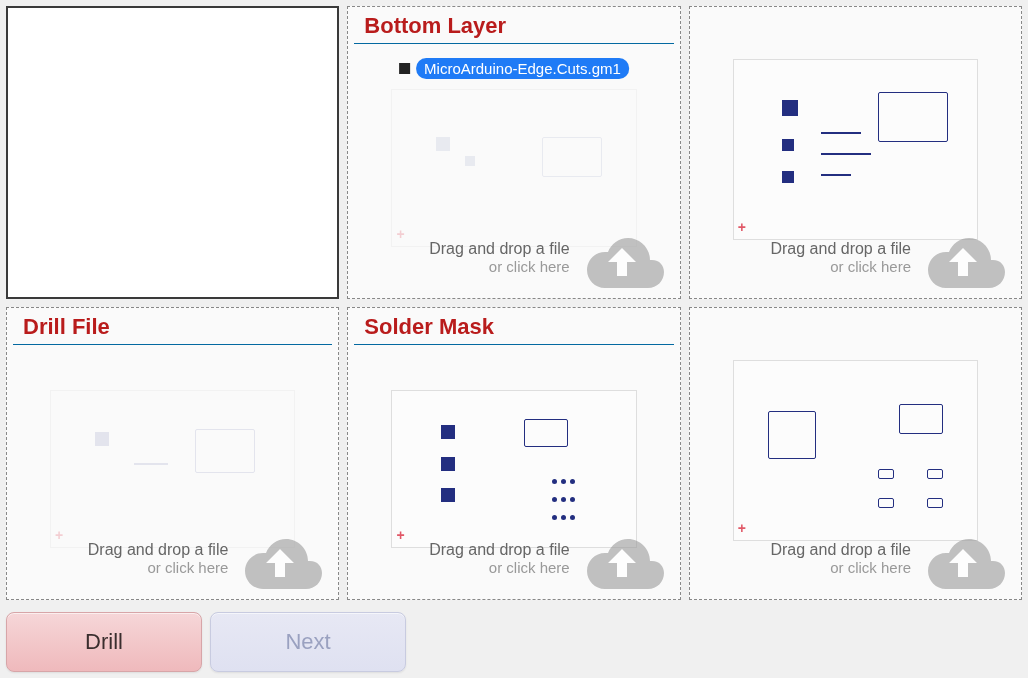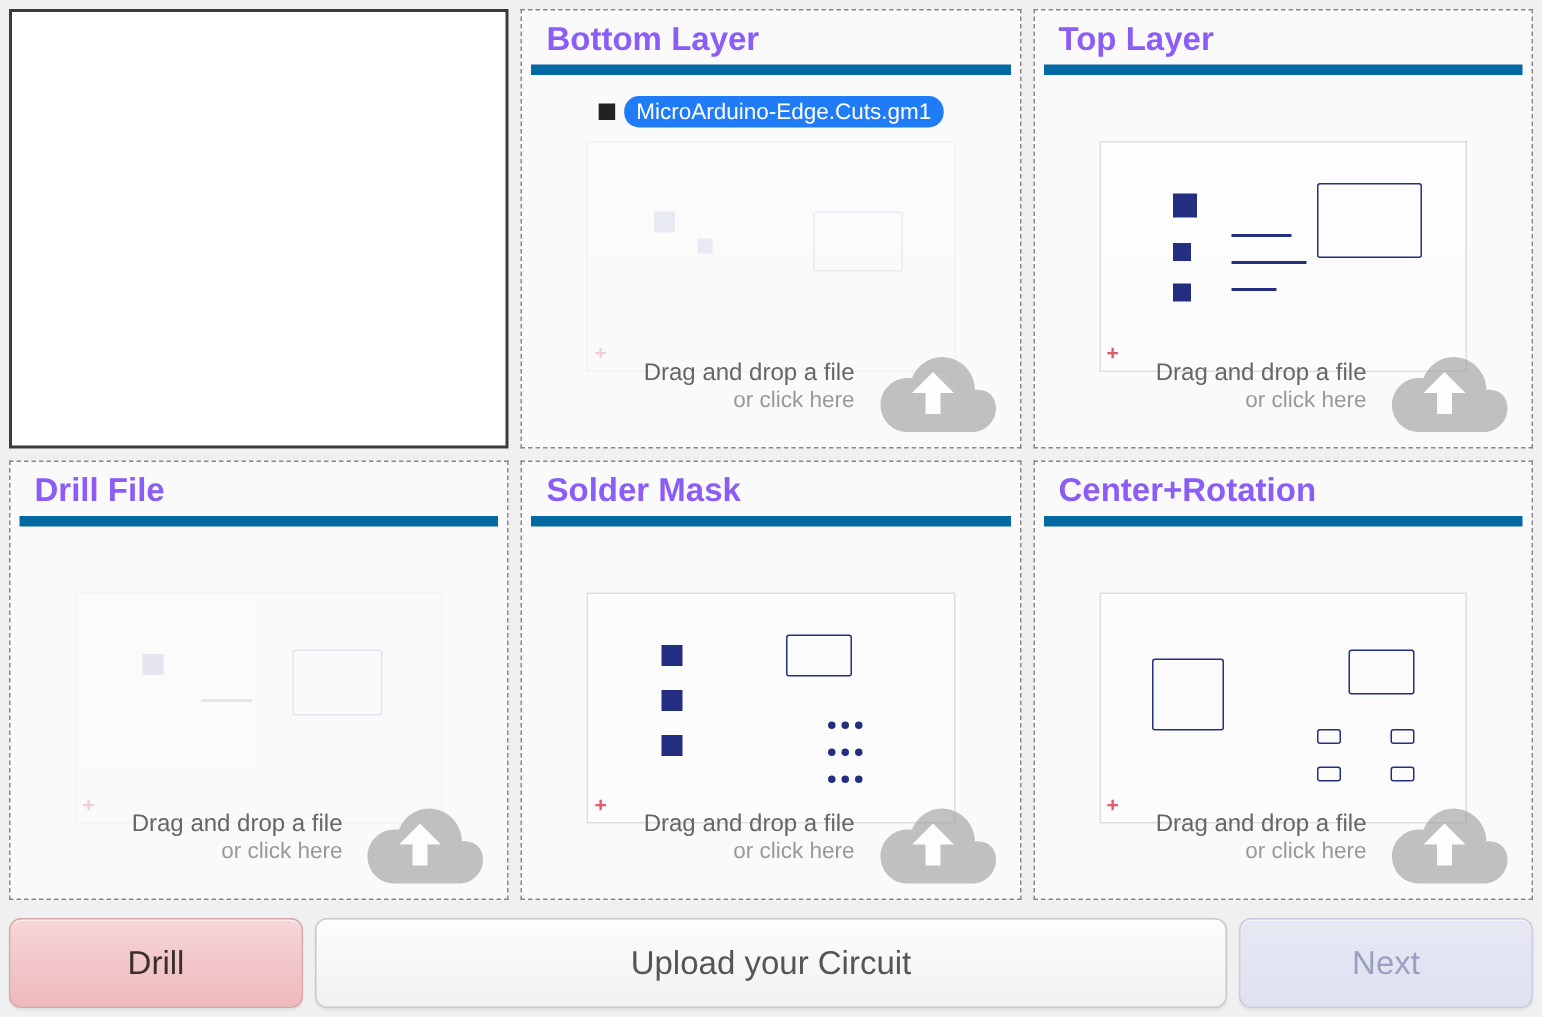--- a/index.html
+++ b/index.html
@@ -36,23 +36,23 @@
       flex-direction: column;
       overflow: hidden;
     }
     .panel.solid-border {
       border: 2px solid #3a3a3a;
       background: #fff;
     }
     .panel-title {
       font-size: 22px;
       font-weight: bold;
-      color: #8b5cf6;
+      color: #b91c1c;
       padding: 6px 10px 4px 10px;
-      border-bottom: 7px solid #0369a1;
+      border-bottom: 1px solid #0369a1;
       margin: 0 6px;
     }
     .panel-body {
       flex: 1;
       position: relative;
       display: flex;
       align-items: center;
       justify-content: center;
     }
     .file-pill {
@@ -218,21 +218,20 @@
           <div class="l2">or click here</div>
         </div>
         <svg class="upload-cloud" viewBox="0 0 100 70">
           <path fill="#9a9a9a" d="M78 40c0-12-10-22-22-22-9 0-17 6-20 14-1 0-2 0-3 0-10 0-18 8-18 18s8 18 18 18h43c9 0 16-7 16-16 0-7-5-13-14-12z"></path>
           <path fill="#fff" d="M50 28l14 14H55v14H45V42h-9z"></path>
         </svg>
       </div>
     </div>
 
     <div class="panel">
-      <div class="panel-title">Top Layer</div>
       <div class="panel-body">
         <div class="circuit-preview">
           <div class="shape-group">
             <div class="sq-shape" style="left:20%; top:22%; width:16px; height:16px;"></div>
             <div class="sq-shape" style="left:20%; top:44%; width:12px; height:12px;"></div>
             <div class="sq-shape" style="left:20%; top:62%; width:12px; height:12px;"></div>
             <div class="outline-shape" style="right:12%; top:18%; width:70px; height:50px;"></div>
             <div class="line-shape" style="left:36%; top:40%; width:40px;"></div>
             <div class="line-shape" style="left:36%; top:52%; width:50px;"></div>
             <div class="line-shape" style="left:36%; top:64%; width:30px;"></div>
@@ -294,21 +293,20 @@
           <div class="l2">or click here</div>
         </div>
         <svg class="upload-cloud" viewBox="0 0 100 70">
           <path fill="#9a9a9a" d="M78 40c0-12-10-22-22-22-9 0-17 6-20 14-1 0-2 0-3 0-10 0-18 8-18 18s8 18 18 18h43c9 0 16-7 16-16 0-7-5-13-14-12z"></path>
           <path fill="#fff" d="M50 28l14 14H55v14H45V42h-9z"></path>
         </svg>
       </div>
     </div>
 
     <div class="panel">
-      <div class="panel-title">Center+Rotation</div>
       <div class="panel-body">
         <div class="circuit-preview">
           <div class="shape-group">
             <div class="outline-shape" style="left:14%; top:28%; width:48px; height:48px;"></div>
             <div class="outline-shape" style="right:14%; top:24%; width:44px; height:30px;"></div>
             <div class="outline-shape" style="right:14%; bottom:18%; width:16px; height:10px;"></div>
             <div class="outline-shape" style="right:34%; bottom:18%; width:16px; height:10px;"></div>
             <div class="outline-shape" style="right:14%; bottom:34%; width:16px; height:10px;"></div>
             <div class="outline-shape" style="right:34%; bottom:34%; width:16px; height:10px;"></div>
           </div>
@@ -322,17 +320,16 @@
           <path fill="#9a9a9a" d="M78 40c0-12-10-22-22-22-9 0-17 6-20 14-1 0-2 0-3 0-10 0-18 8-18 18s8 18 18 18h43c9 0 16-7 16-16 0-7-5-13-14-12z"></path>
           <path fill="#fff" d="M50 28l14 14H55v14H45V42h-9z"></path>
         </svg>
       </div>
     </div>
 
   </div>
 
   <div class="footer">
     <div class="btn btn-cancel">Drill</div>
-    <div class="btn btn-upload">Upload your Circuit</div>
     <div class="btn btn-next">Next</div>
   </div>
 
 </div>
 
 </body></html>

